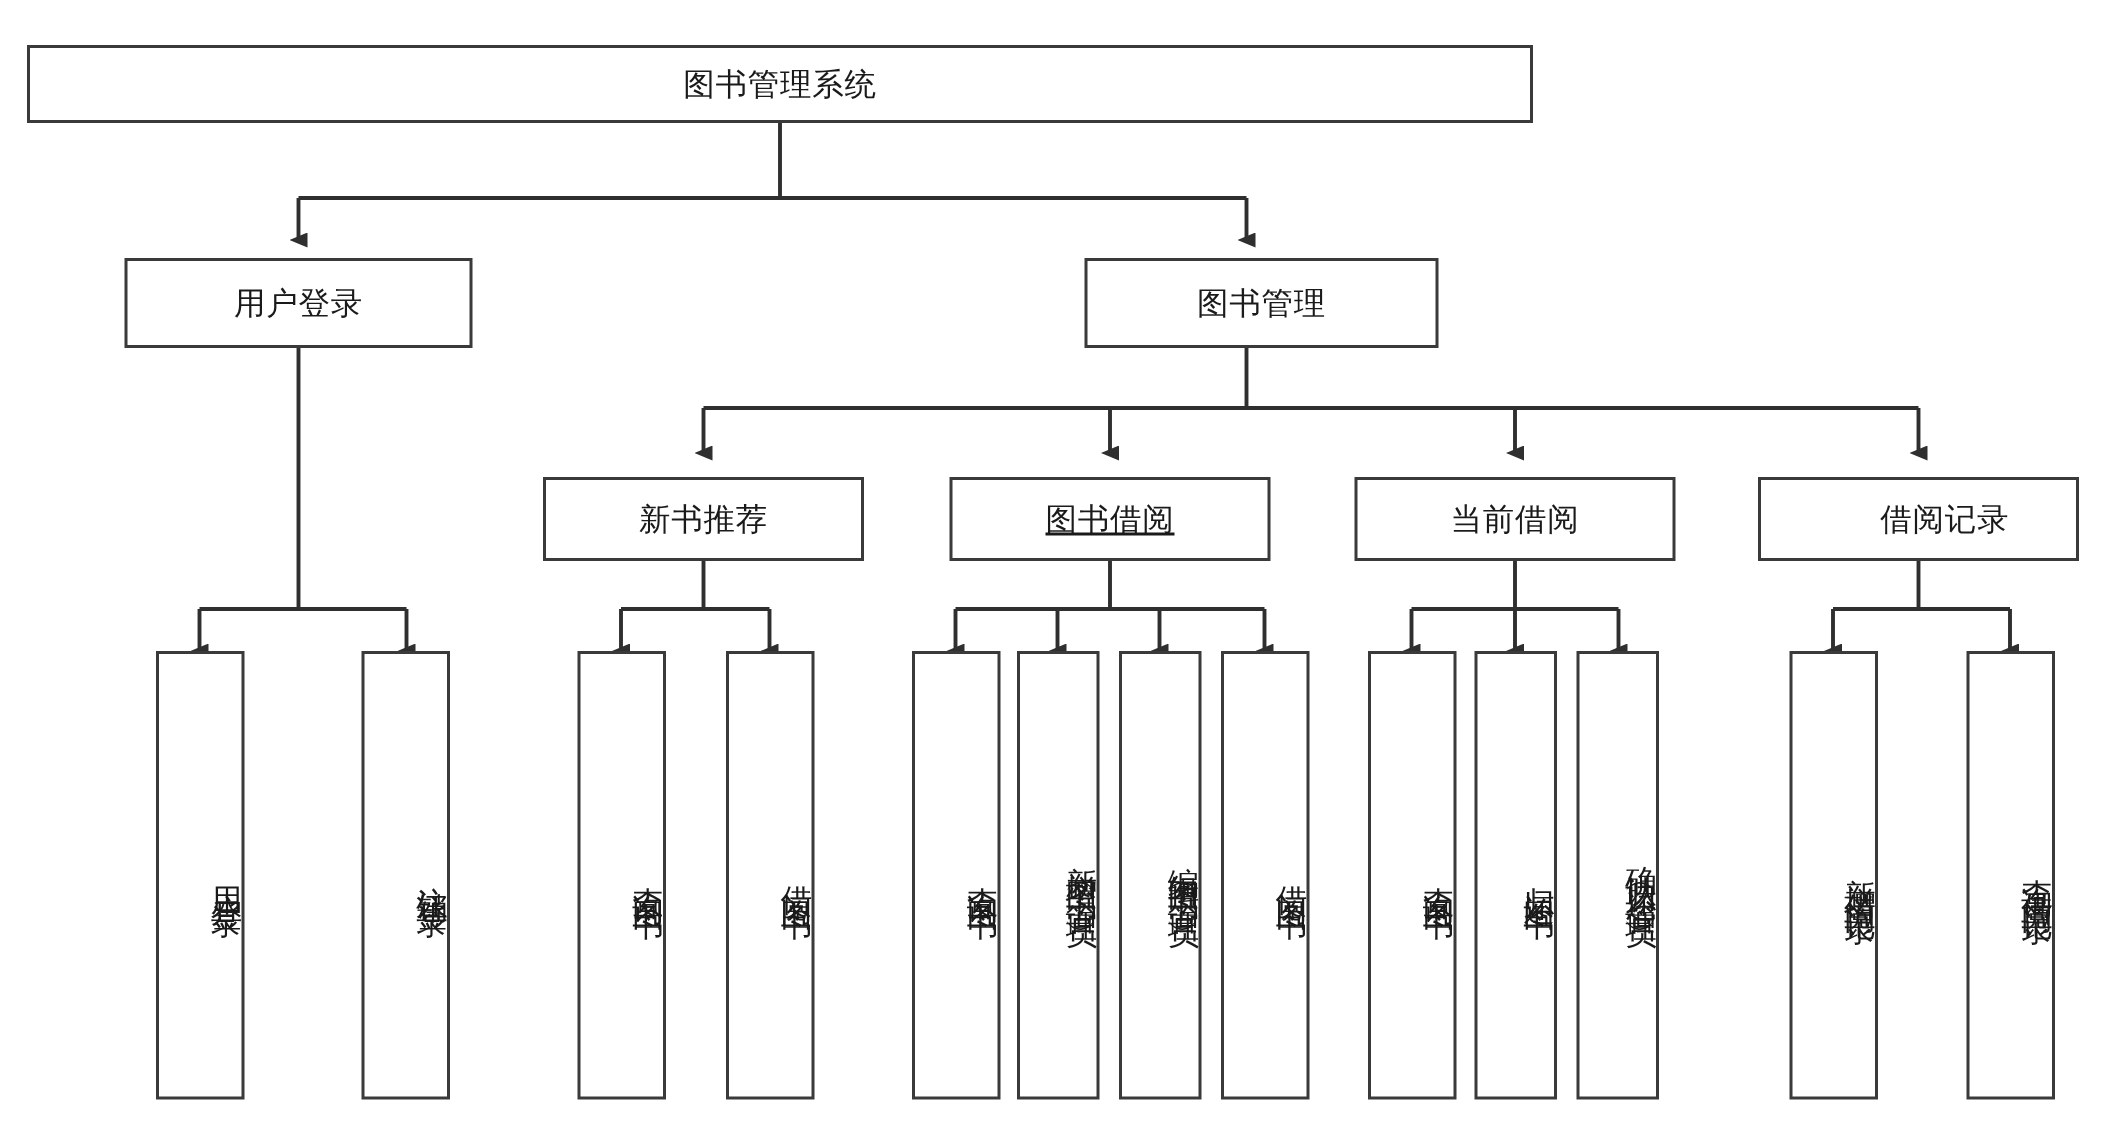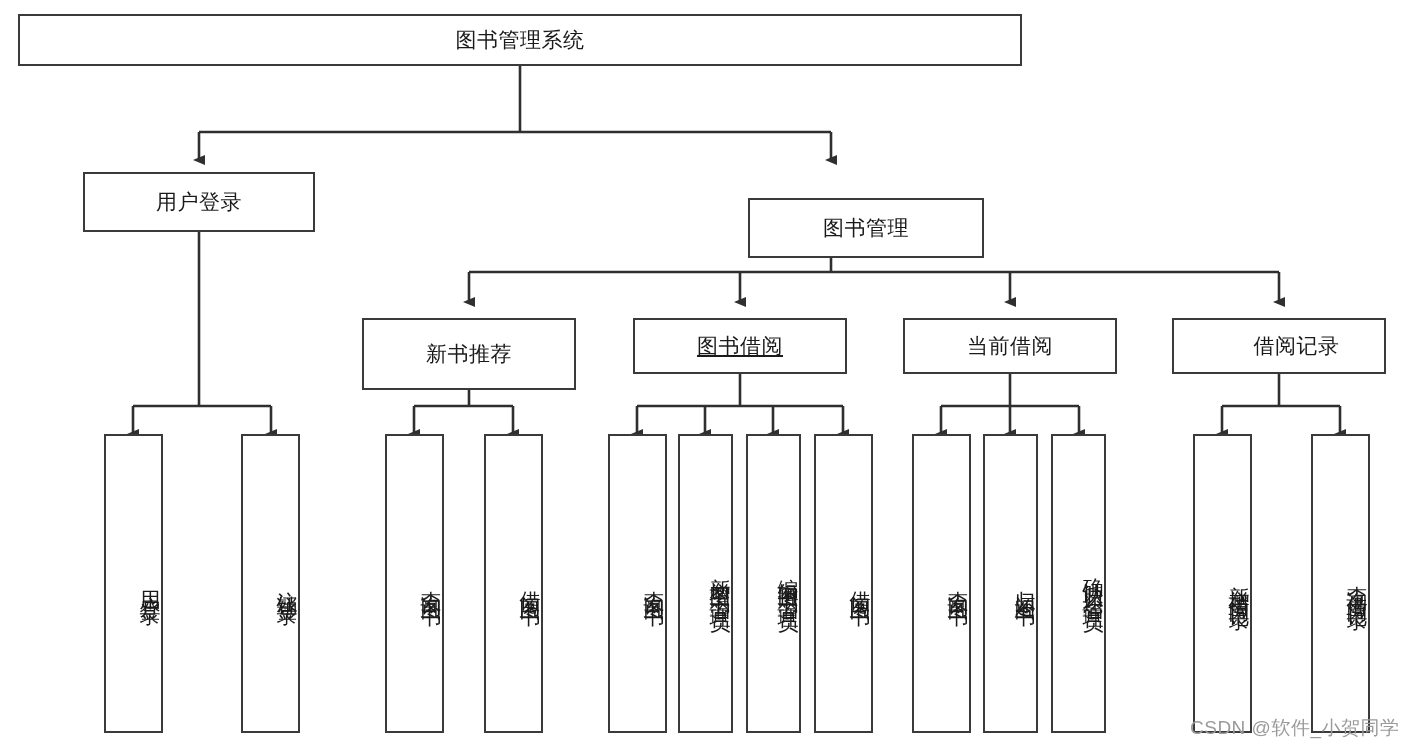--- a/index.html
+++ b/index.html
@@ -111,33 +111,33 @@
       <path d="M1010,406 L1010,434" marker-end="url(#arrow)"></path>
       <path d="M1079,406 L1079,434" marker-end="url(#arrow)"></path>
 
       <path d="M1279,374 L1279,406"></path>
       <path d="M1222,406 L1340,406"></path>
       <path d="M1222,406 L1222,434" marker-end="url(#arrow)"></path>
       <path d="M1340,406 L1340,434" marker-end="url(#arrow)"></path>
     </g>
   </svg>
 
-  <div class="node horiz" style="left:18px; top:14px; width:1004px; height:52px;">
+  <div class="node horiz" style="left:18px; top:30px; width:1004px; height:52px;">
     <span>图书管理系统</span>
   </div>
 
   <div class="node horiz" style="left:83px; top:172px; width:232px; height:60px;">
     <span>用户登录</span>
   </div>
 
-  <div class="node horiz" style="left:748px; top:172px; width:236px; height:60px;margin-top:26px;">
+  <div class="node horiz" style="left:723px; top:172px; width:236px; height:60px;">
     <span>图书管理</span>
   </div>
 
-  <div class="node horiz" style="left:362px; top:318px; width:214px; height:72px;">
+  <div class="node horiz" style="left:362px; top:318px; width:214px; height:56px;">
     <span>新书推荐</span>
   </div>
 
   <div class="node horiz" style="left:633px; top:318px; width:214px; height:56px;text-decoration:underline;">
     <span>图书借阅</span>
   </div>
 
   <div class="node horiz" style="left:903px; top:318px; width:214px; height:56px;text-align:right;">
     <span>当前借阅</span>
   </div>
@@ -191,15 +191,14 @@
   </div>
 
   <div class="node vert" style="left:1193px; top:434px; width:59px; height:299px;">
     <span class="vtext">新增借阅记录</span>
   </div>
 
   <div class="node vert" style="left:1311px; top:434px; width:59px; height:299px;">
     <span class="vtext">查询借阅记录</span>
   </div>
 
-  <div class="watermark" style="left:1190px; top:715px;">CSDN @软件_小贺同学</div>
 
 </div>
 
 </body></html>

